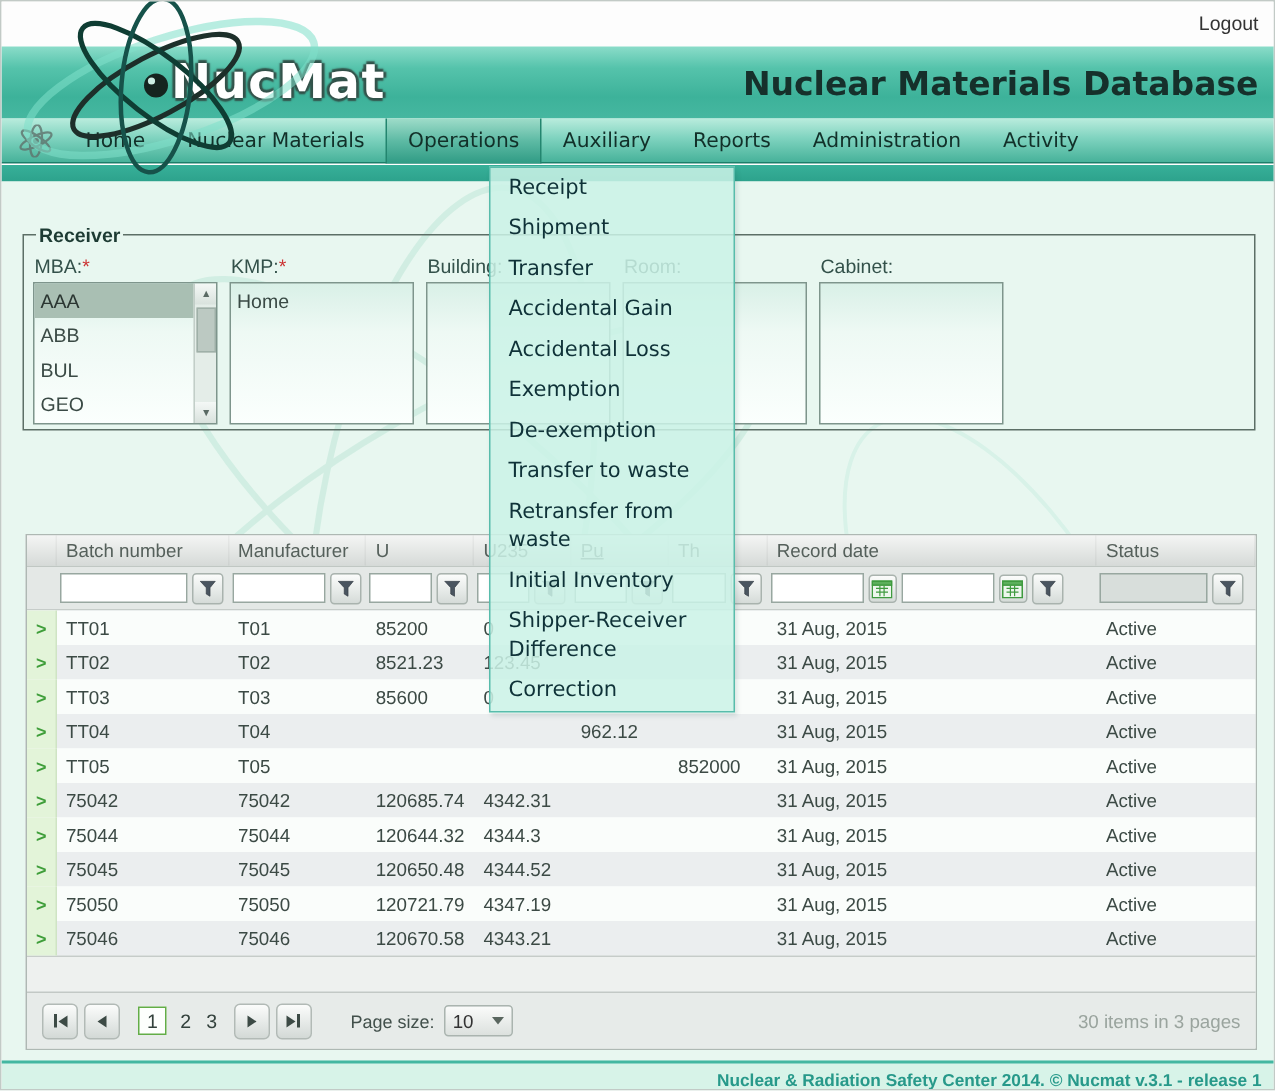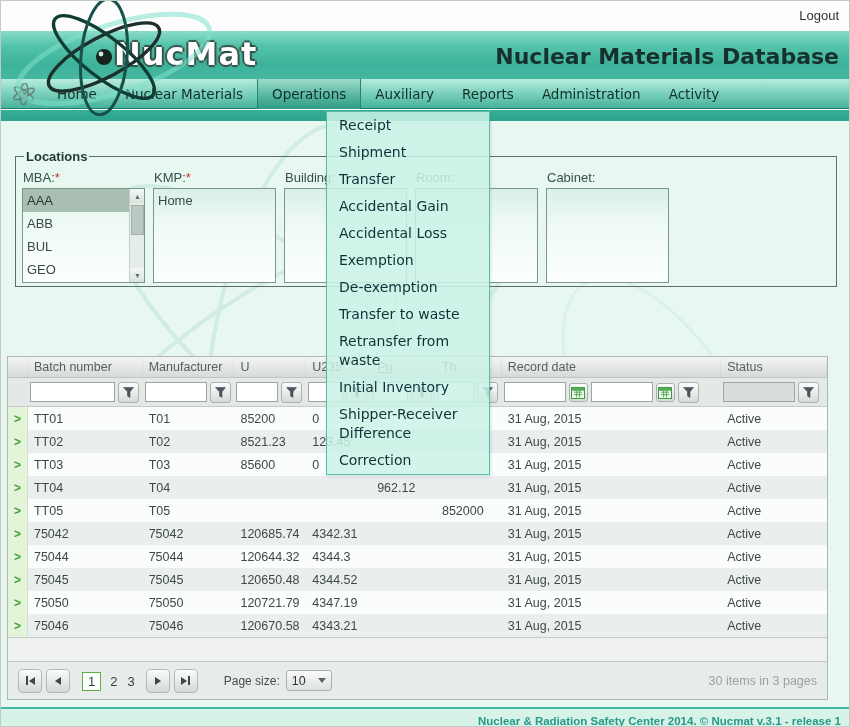--- a/index.html
+++ b/index.html
@@ -52,21 +52,21 @@
     background:linear-gradient(180deg,#d9f0e7 0%,#eef9f4 35%,#fbfffd 100%); overflow:hidden; }
   .lb-option { padding:4px 4px; font-size:13px; color:#3a4a45; height:23px; cursor:pointer; white-space:nowrap; }
   .lb-option.selected { background:#a9bfb3; color:#2a3531; }
   .lb-scrollbar { position:absolute; right:0; top:0; width:15px; height:100%; background:#e4ede8; border-left:1px solid #c2cec8; }
   .sb-btn { width:15px; height:14px; display:flex; align-items:center; justify-content:center;
     font-size:7px; color:#5a6a64; background:linear-gradient(180deg,#f4f8f6,#d9e2dd); cursor:pointer; }
   .sb-btn.down { position:absolute; bottom:0; }
   .sb-thumb { position:absolute; top:16px; left:1px; width:13px; height:30px; background:#bcc9c2; border:1px solid #9fb0a8; cursor:pointer; }
 
   
-  .grid { position:absolute; left:6px; top:235px; width:821px; background:#fff; border:1px solid #aeb8b3; z-index:1; }
+  .grid { position:absolute; left:16px; top:235px; width:821px; background:#fff; border:1px solid #aeb8b3; z-index:1; }
   .grid-header { display:flex; height:21px; background:linear-gradient(180deg,#f4f5f4 0%,#e2e5e3 60%,#d6dad8 100%);
     border-bottom:1px solid #c0c7c3; }
   .gh-cell { font-size:12.5px; color:#55605b; padding:3px 0 0 6px; overflow:hidden; white-space:nowrap;
     border-right:1px solid rgba(0,0,0,0.04); cursor:pointer; }
   .filter-row { display:flex; height:29px; background:#e4e8e6; border-bottom:1px solid #c6ccc9; align-items:center; }
   .f-cell { display:flex; align-items:center; gap:3px; padding-left:2px; }
   .f-input { height:20px; border:1px solid #98a7a0; background:#fff; font-size:12px; padding:0 3px; }
   .f-input.disabled { background:#d8dedb; }
   .icon-btn { width:21px; height:21px; border:1px solid #a9b3ae; border-radius:3px;
     background:linear-gradient(180deg,#fbfcfb 0%,#e7ebe9 55%,#d5dbd8 100%);
@@ -163,21 +163,21 @@
       </g>
     </svg>
     <svg class="watermark" style="left:480px; top:120px; width:380px; height:380px;" viewBox="0 0 200 200">
       <g fill="none" stroke="#c5ece0" stroke-width="1.4">
         <ellipse cx="100" cy="100" rx="90" ry="40" transform="rotate(60 100 100)"></ellipse>
         <ellipse cx="100" cy="100" rx="85" ry="30" transform="rotate(-15 100 100)"></ellipse>
       </g>
     </svg>
 
     <fieldset class="location">
-      <legend>Locations</legend>
+      <legend>Receiver</legend>
       <div class="loc-groups" id="loc-groups">
           <div class="loc-group">
             <div class="loc-label"><span>MBA:</span><span class="req">*</span></div>
             <div class="listbox">
               <div class="lb-option selected">AAA</div>
               <div class="lb-option">ABB</div>
               <div class="lb-option">BUL</div>
               <div class="lb-option">GEO</div>
               <div class="lb-option">KAZ</div>
               <div class="lb-scrollbar">

